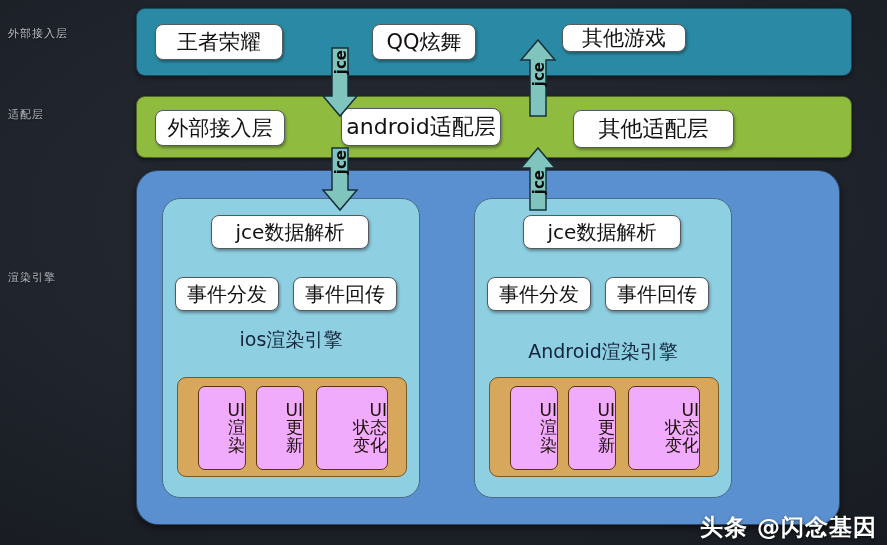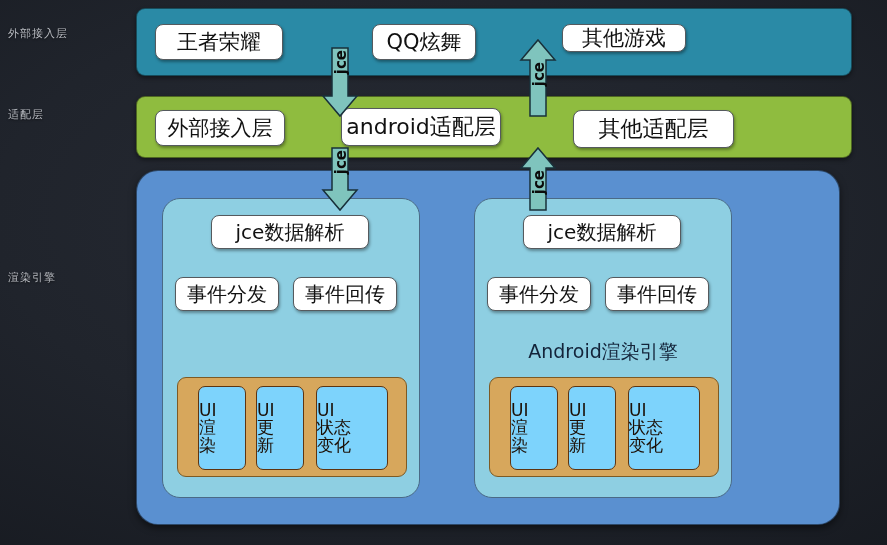--- a/index.html
+++ b/index.html
@@ -78,26 +78,26 @@
   .ui-strip{
     position:absolute;
     background:#d4a martial;
     background:#d7a75c;
     border:1px solid #7d5a24;
     border-radius:9px;
     box-sizing:border-box;
   }
   .ui-cell{
     position:absolute;
-    background:#7dd3fc;
+    background:#f0abfc;
     border:1px solid #5e3410;
     border-radius:7px;
     box-sizing:border-box;
     display:flex;flex-direction:column;
-    align-items:flex-start;justify-content:center;
+    align-items:flex-end;justify-content:center;
     color:#1c0f05;
     line-height:1.02;
     font-size:17px;
     text-align:center;
   }
   .ui-cell span{display:block;}
 
   
   .arrow{
     position:absolute;
@@ -154,20 +154,21 @@
   <div id="adapter-boxes">
       <div class="pill" style="left: 155px; top: 110px; width: 130px; height: 36px; font-size: 21px;">外部接入层</div>
       <div class="pill" style="left: 341px; top: 108px; width: 160px; height: 38px; font-size: 22px;">android适配层</div>
       <div class="pill" style="left: 573px; top: 110px; width: 161px; height: 38px; font-size: 22px;">其他适配层</div>
     </div>
   <div id="engine-panels">
       <div class="engine-panel" style="left: 162px; top: 198px; width: 258px; height: 300px;">
         <div class="pill" style="left: 48px; top: 16px; width: 158px; height: 34px; font-size: 20px; position: absolute;">jce数据解析</div>
         <div class="pill" style="left: 12px; top: 78px; width: 104px; height: 34px; font-size: 20px; position: absolute;">事件分发</div>
         <div class="pill" style="left: 130px; top: 78px; width: 104px; height: 34px; font-size: 20px; position: absolute;">事件回传</div>
+        <div class="engine-title" style="top: 128px; left: 0px;">ios渲染引擎</div>
         <div class="ui-strip" style="left: 14px; top: 178px; width: 230px; height: 100px;">
           <div class="ui-cell" style="left: 20px; top: 8px; width: 48px; height: 84px;">
             <span>UI</span>
             <span>渲</span>
             <span>染</span>
           </div>
           <div class="ui-cell" style="left: 78px; top: 8px; width: 48px; height: 84px;">
             <span>UI</span>
             <span>更</span>
             <span>新</span>
@@ -223,13 +224,14 @@
         <div class="arrow-label" style="top: 2px;">jce</div>
       </div>
       <div class="arrow" style="left: 521px; top: 148px; height: 62px;">
         <svg width="34" height="62" viewBox="0 0 34 62">
           <polygon points="17.0,0.0 34.0,20.0 25.0,20.0 25.0,62.0 9.0,62.0 9.0,20.0 0.0,20.0" fill="#7fc4bd" stroke="#18303a" stroke-width="1.5"></polygon>
         </svg>
         <div class="arrow-label" style="top: 22px;">jce</div>
       </div>
     </div>
 
+  <div id="watermark" style="left: 700px; top: 512px;">头条 @闪念基因</div>
 </div>
 
 </body></html>

